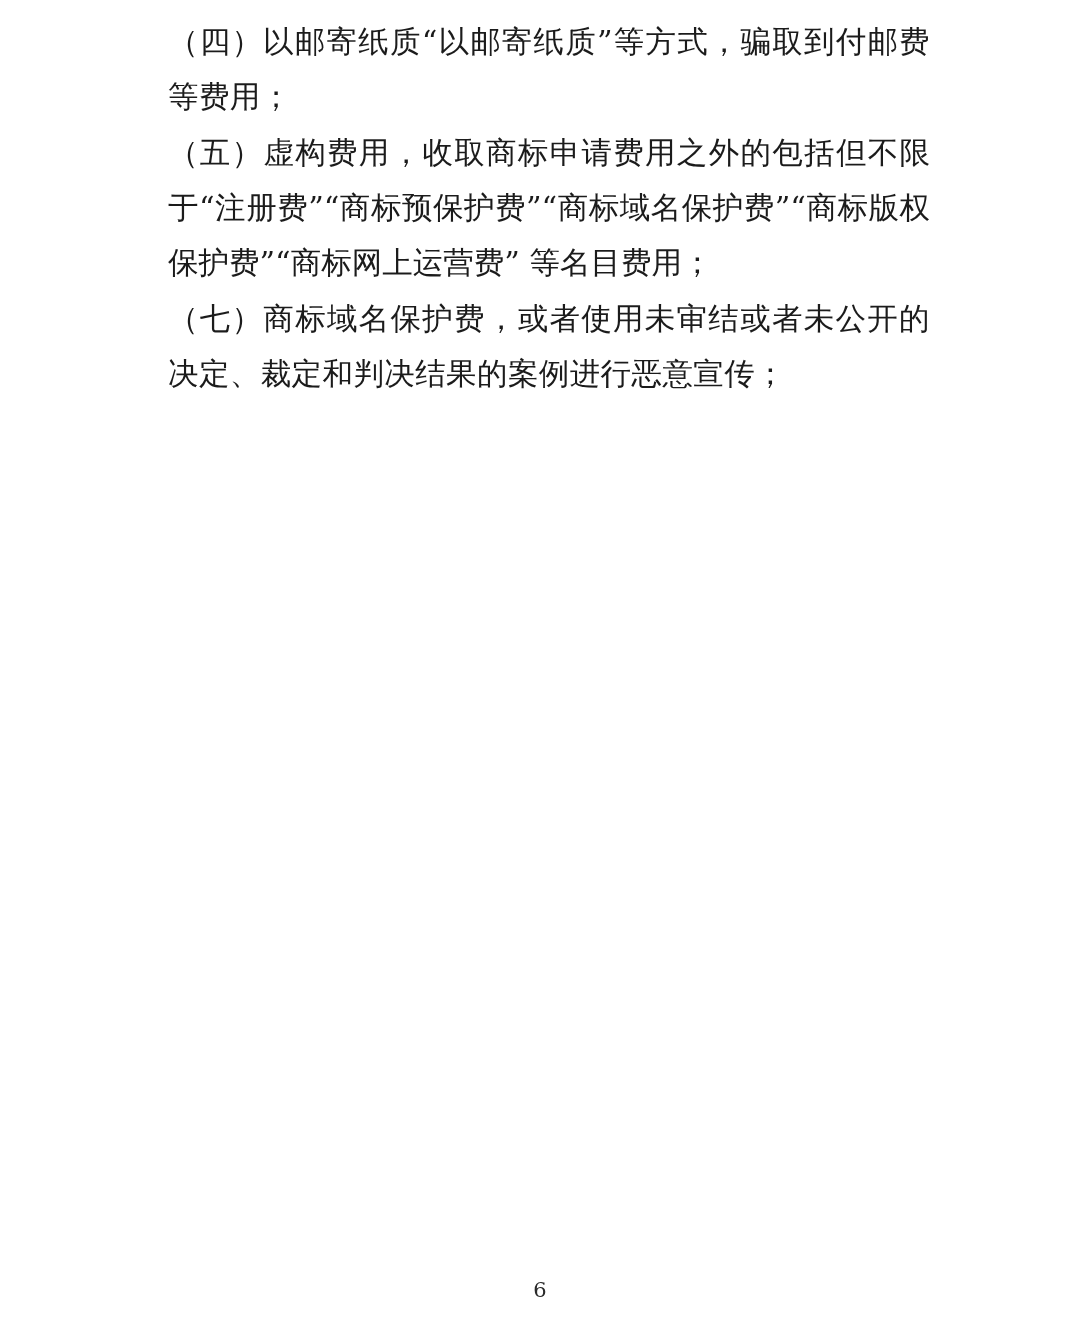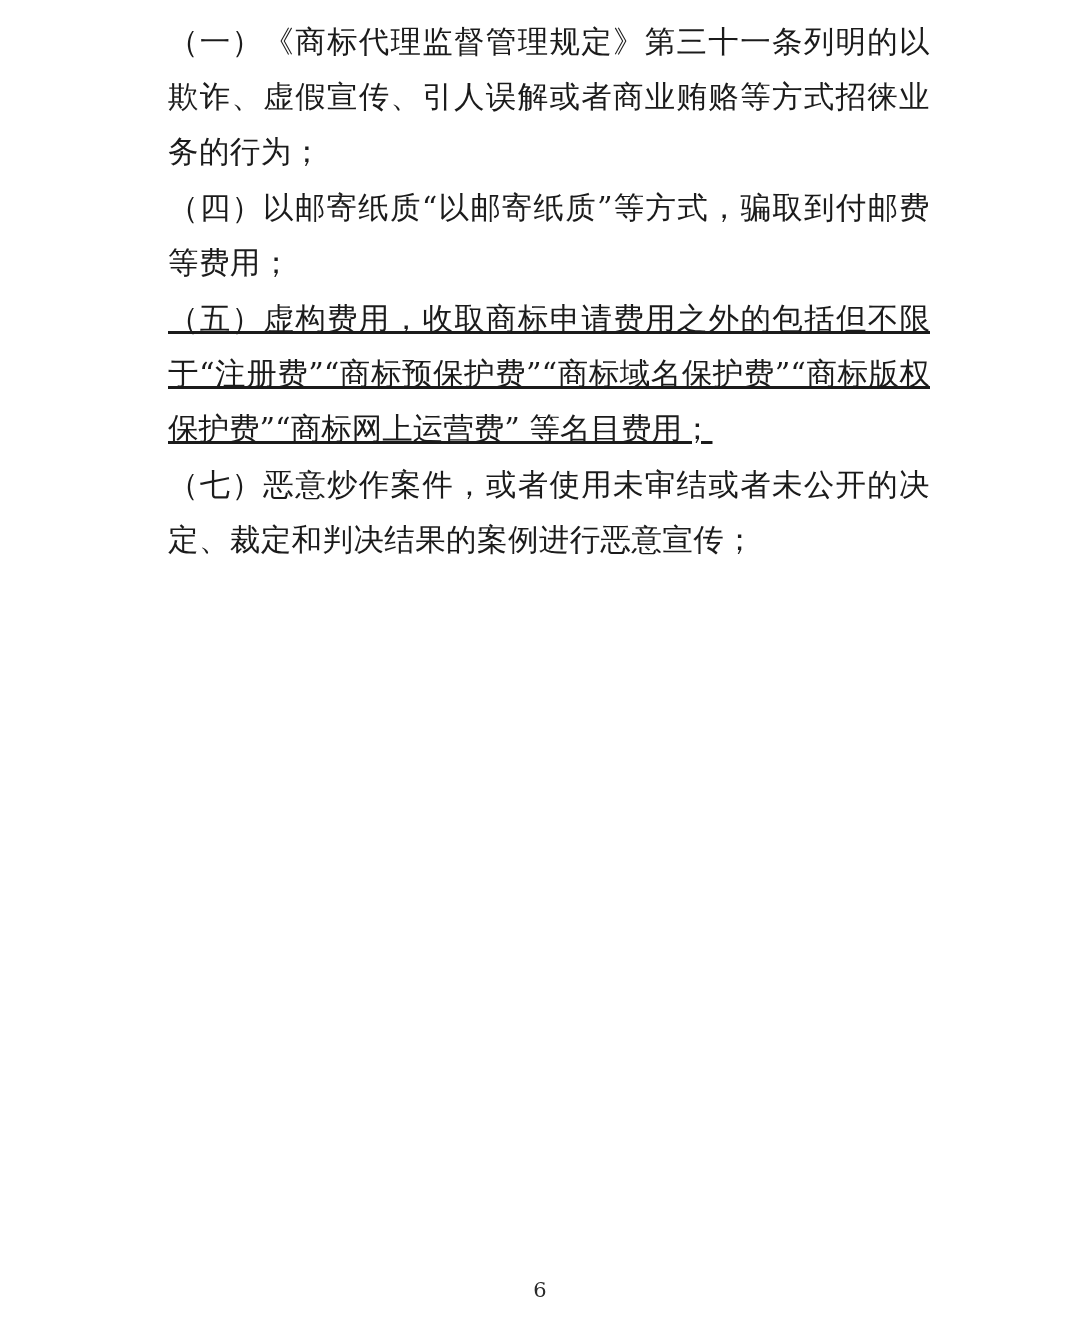--- a/index.html
+++ b/index.html
@@ -27,36 +27,34 @@
     line-height: 55px;
     text-align: justify;
     text-justify: inter-ideograph;
     letter-spacing: 0.4px;
     margin: 0 0 1px 0;
     text-indent: 0;
     word-break: break-all;
   }
   .para.tight {
     letter-spacing: 0px;
-    text-decoration: underline;
   }
   .footer {
     position: absolute;
     left: 0;
     right: 0;
     bottom: 24px;
     text-align: center;
     font-size: 21px;
     font-family: "DejaVu Serif", "Liberation Serif", serif;
     color: #2a2a2a;
   }
 </style>
 </head>
 <body>
 
 <div class="page">
-  <p class="para">（一）《商标代理监督管理规定》第三十一条列明的以欺诈、虚假宣传、引人误解或者商业贿赂等方式招徕业务的行为；</p>
   <p class="para">（四）以邮寄纸质“以邮寄纸质”等方式，骗取到付邮费等费用；</p>
   <p class="para tight">（五）虚构费用，收取商标申请费用之外的包括但不限于“注册费”“商标预保护费”“商标域名保护费”“商标版权保护费”“商标网上运营费” 等名目费用；</p>
-  <p class="para">（七）恶意炒作案件，或者使用未审结或者未公开的决定、裁定和判决结果的案例进行恶意宣传；</p>
+  <p class="para">（七）商标域名保护费，或者使用未审结或者未公开的决定、裁定和判决结果的案例进行恶意宣传；</p>
 </div>
 
 <div class="footer">6</div>
 
 </body></html>

